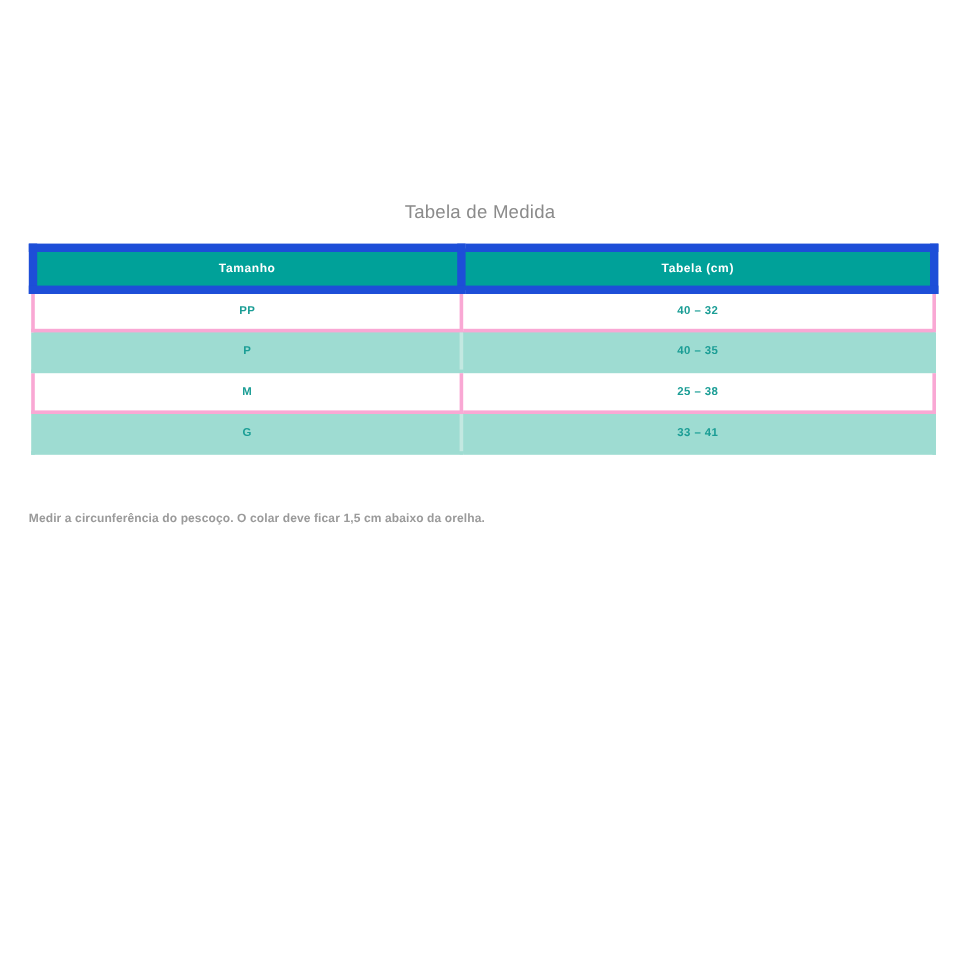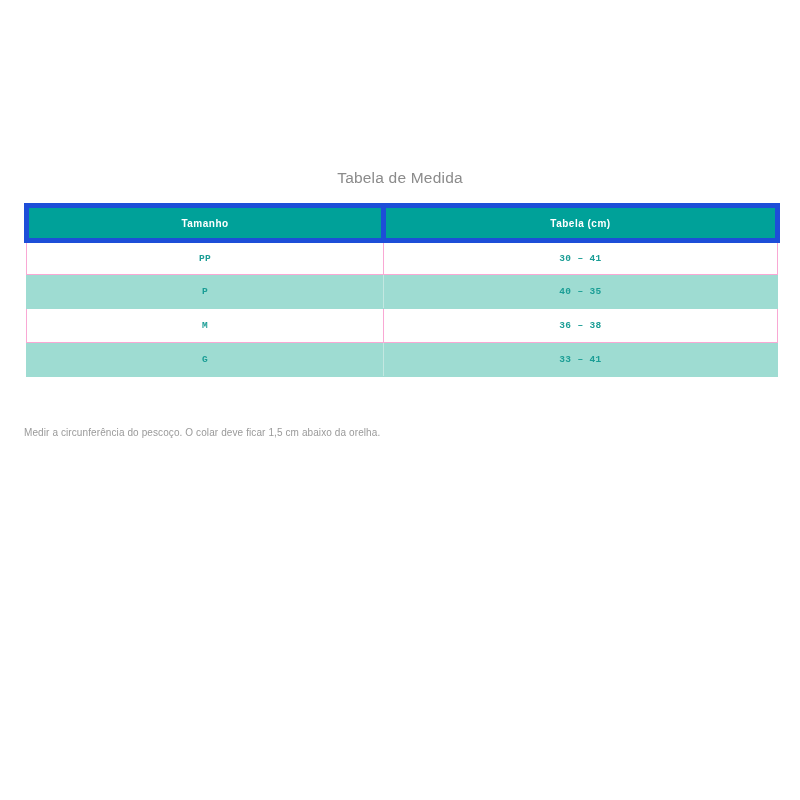--- a/index.html
+++ b/index.html
@@ -62,31 +62,30 @@
     vertical-align: middle;
     font-size: 9.5px;
     font-weight: bold;
     letter-spacing: 0.35px;
     box-sizing: border-box;
   }
 
   table.size-table thead th {
     background: #00a199;
     color: #ffffff;
-    border: 5px solid #1d4ed8;
+    border: 7px solid #1d4ed8;
     height: 35px;
     font-size: 10px;
     letter-spacing: 0.5px;
   }
 
   table.size-table tbody td {
     color: #1a9d95;
-    border: 1px solid #f9a8d4;
+    border: 3px solid #f9a8d4;
     background: #ffffff;
-    font-family: Liberation Mono, monospace;
   }
 
   table.size-table tbody tr.striped td {
     background: #9edcd2;
     border-color: #9edcd2;
     border-top-color: #9edcd2;
     border-bottom-color: #9edcd2;
   }
 
   
@@ -97,21 +96,21 @@
     border-left-color: #c3e8e1;
   }
 
   
   .size-note {
     position: absolute;
     left: 24px;
     top: 425px;
     width: 740px;
     font-size: 10px;
-    font-weight: 400;
+    font-weight: 700;
     color: #9a9a9a;
     line-height: 15px;
     letter-spacing: 0.1px;
   }
 </style>
 </head>
 <body>
 
 <div class="page">
 
@@ -125,29 +124,29 @@
       </colgroup>
       <thead>
         <tr>
           <th>Tamanho</th>
           <th>Tabela (cm)</th>
         </tr>
       </thead>
       <tbody>
         <tr>
           <td class="cell-size">PP</td>
-          <td class="cell-meas">30 – 41</td>
+          <td class="cell-meas">40 – 32</td>
         </tr>
         <tr class="striped">
           <td class="cell-size">P</td>
           <td class="cell-meas">40 – 35</td>
         </tr>
         <tr>
           <td class="cell-size">M</td>
-          <td class="cell-meas">36 – 38</td>
+          <td class="cell-meas">25 – 38</td>
         </tr>
         <tr class="striped">
           <td class="cell-size">G</td>
           <td class="cell-meas">33 – 41</td>
         </tr>
       </tbody>
     </table>
   </div>
 
   <div class="size-note">Medir a circunferência do pescoço. O colar deve ficar 1,5 cm abaixo da orelha.</div>

